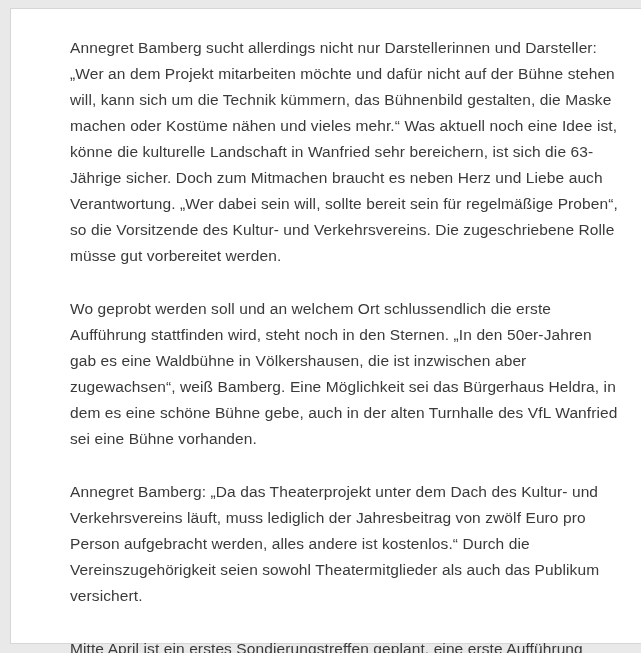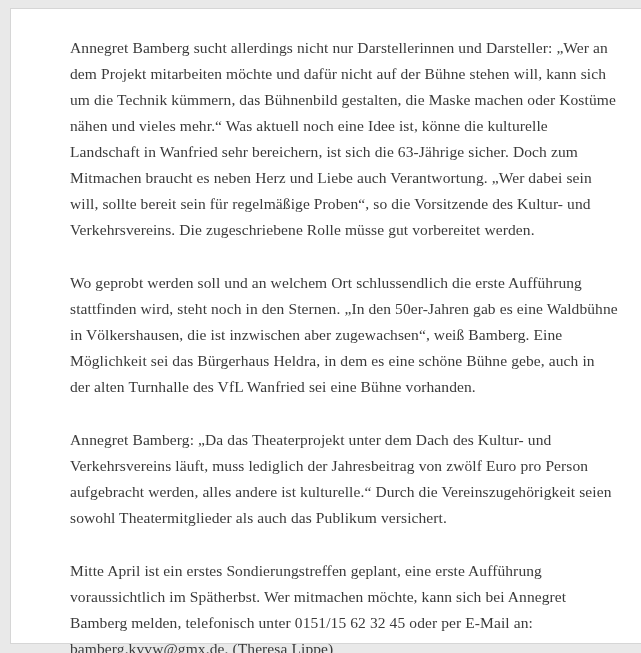--- a/index.html
+++ b/index.html
@@ -18,21 +18,20 @@
     position: absolute;
     left: 10px;
     top: 8px;
     right: 0;
     bottom: 9px;
     background: #ffffff;
     border-left: 1px solid #d6d6d6;
     border-top: 1px solid #d6d6d6;
     border-bottom: 1px solid #d6d6d6;
     box-sizing: border-box;
-    font-family: Liberation Serif, serif;
   }
   .article-body {
     padding: 26px 28px 0 59px;
     width: 548px;
     box-sizing: content-box;
   }
   .article-body p {
     margin: 0 0 27px 0;
     font-size: 15.5px;
     line-height: 26px;
@@ -40,16 +39,16 @@
     letter-spacing: 0.1px;
   }
 </style>
 </head>
 <body>
 
 <div class="page">
   <div class="article-body">
     <p>Annegret Bamberg sucht allerdings nicht nur Darstellerinnen und Darsteller: „Wer an dem Projekt mitarbeiten möchte und dafür nicht auf der Bühne stehen will, kann sich um die Technik kümmern, das Bühnenbild gestalten, die Maske machen oder Kostüme nähen und vieles mehr.“ Was aktuell noch eine Idee ist, könne die kulturelle Landschaft in Wanfried sehr bereichern, ist sich die 63-Jährige sicher. Doch zum Mitmachen braucht es neben Herz und Liebe auch Verantwortung. „Wer dabei sein will, sollte bereit sein für regelmäßige Proben“, so die Vorsitzende des Kultur- und Verkehrsvereins. Die zugeschriebene Rolle müsse gut vorbereitet werden.</p>
     <p>Wo geprobt werden soll und an welchem Ort schlussendlich die erste Aufführung stattfinden wird, steht noch in den Sternen. „In den 50er-Jahren gab es eine Waldbühne in Völkershausen, die ist inzwischen aber zugewachsen“, weiß Bamberg. Eine Möglichkeit sei das Bürgerhaus Heldra, in dem es eine schöne Bühne gebe, auch in der alten Turnhalle des VfL Wanfried sei eine Bühne vorhanden.</p>
-    <p>Annegret Bamberg: „Da das Theaterprojekt unter dem Dach des Kultur- und Verkehrsvereins läuft, muss lediglich der Jahresbeitrag von zwölf Euro pro Person aufgebracht werden, alles andere ist kulturelle.“ Durch die Vereinszugehörigkeit seien sowohl Theatermitglieder als auch das Publikum versichert.</p>
+    <p>Annegret Bamberg: „Da das Theaterprojekt unter dem Dach des Kultur- und Verkehrsvereins läuft, muss lediglich der Jahresbeitrag von zwölf Euro pro Person aufgebracht werden, alles andere ist kostenlos.“ Durch die Vereinszugehörigkeit seien sowohl Theatermitglieder als auch das Publikum versichert.</p>
     <p>Mitte April ist ein erstes Sondierungstreffen geplant, eine erste Aufführung voraussichtlich im Spätherbst. Wer mitmachen möchte, kann sich bei Annegret Bamberg melden, telefonisch unter 0151/15 62 32 45 oder per E-Mail an: bamberg.kvvw@gmx.de. (Theresa Lippe)</p>
   </div>
 </div>
 
 </body></html>

